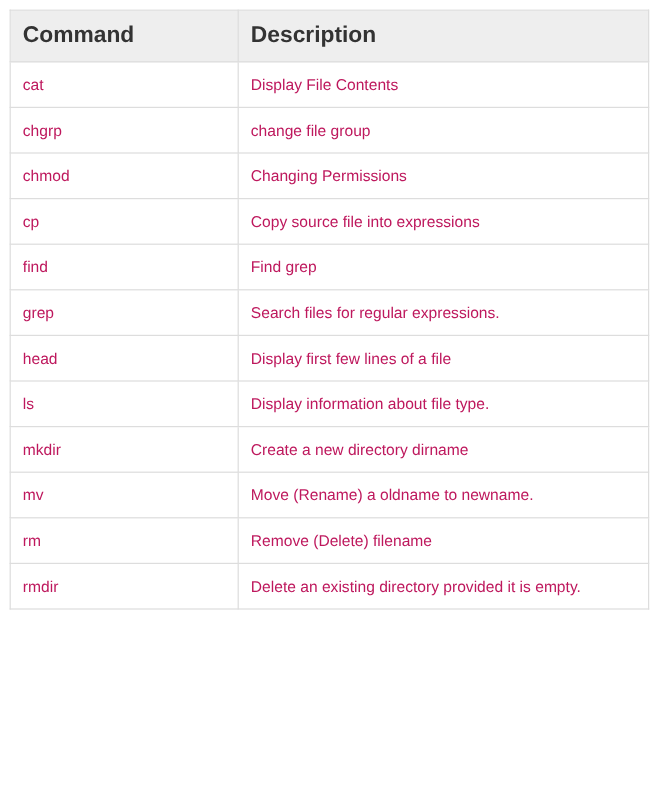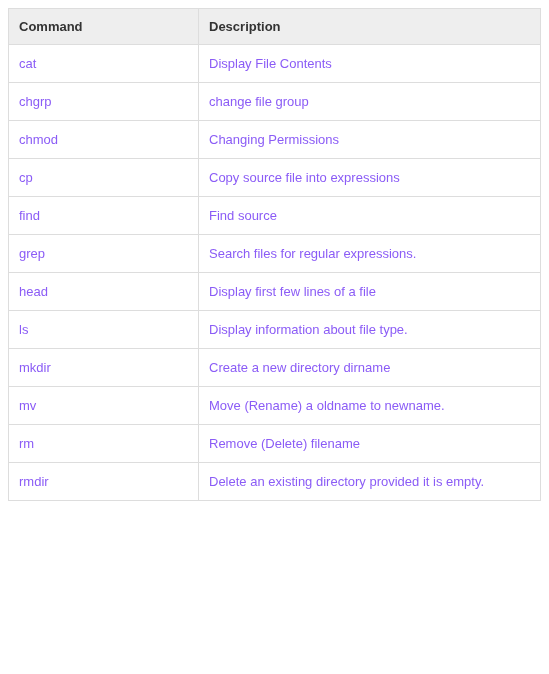--- a/index.html
+++ b/index.html
@@ -19,26 +19,26 @@
       width: 533px;
       border: 1px solid #ddd;
     }
     th {
       background: #eeeeee;
       text-align: left;
       font-weight: bold;
       padding: 10px 10px;
       border: 1px solid #ddd;
       color: #333;
-      font-size: 13px;
+      font-size: 19px;
     }
     td {
       padding: 11px 10px;
       border: 1px solid #ddd;
-      color: #8b5cf6;
+      color: #be185d;
       font-size: 13px;
       vertical-align: top;
       margin-left: 28px;
     }
     .col-command {
       width: 190px;
     }
     .col-description {
       width: auto;
     }
@@ -65,21 +65,21 @@
       <tr>
         <td class="col-command">chmod</td>
         <td class="col-description">Changing Permissions</td>
       </tr>
       <tr>
         <td class="col-command">cp</td>
         <td class="col-description">Copy source file into expressions</td>
       </tr>
       <tr>
         <td class="col-command">find</td>
-        <td class="col-description">Find source</td>
+        <td class="col-description">Find grep</td>
       </tr>
       <tr>
         <td class="col-command">grep</td>
         <td class="col-description">Search files for regular expressions.</td>
       </tr>
       <tr>
         <td class="col-command">head</td>
         <td class="col-description">Display first few lines of a file</td>
       </tr>
       <tr>

